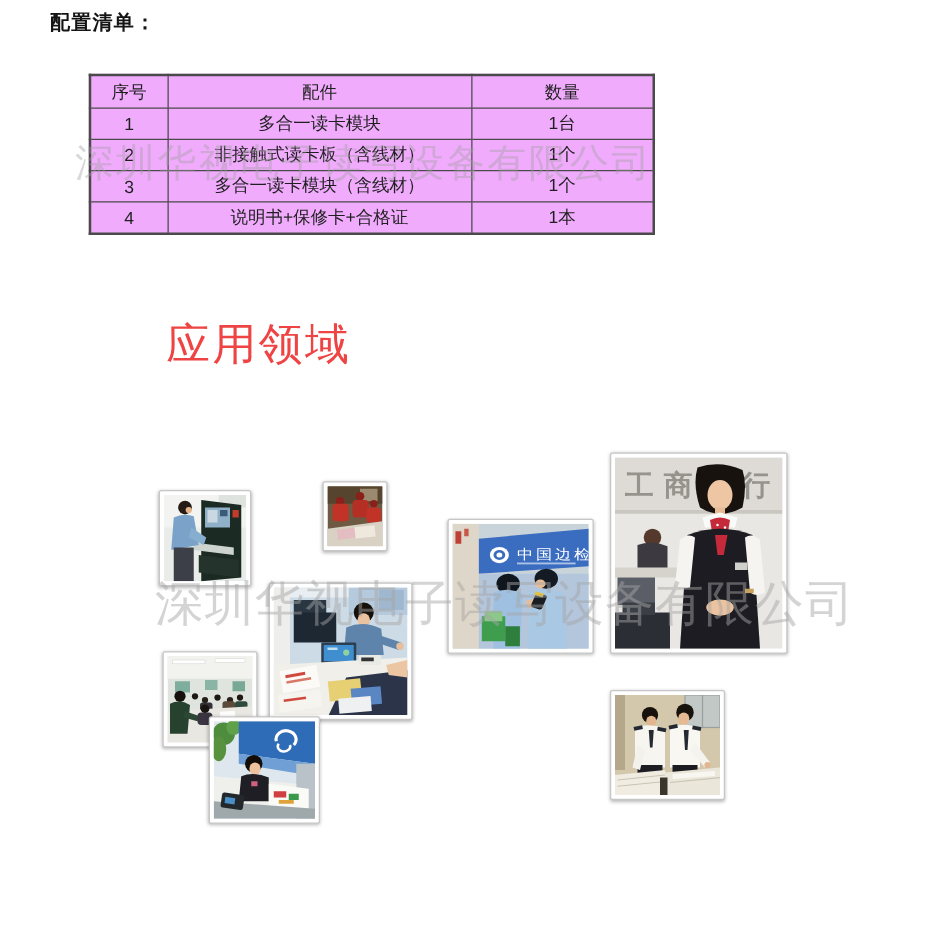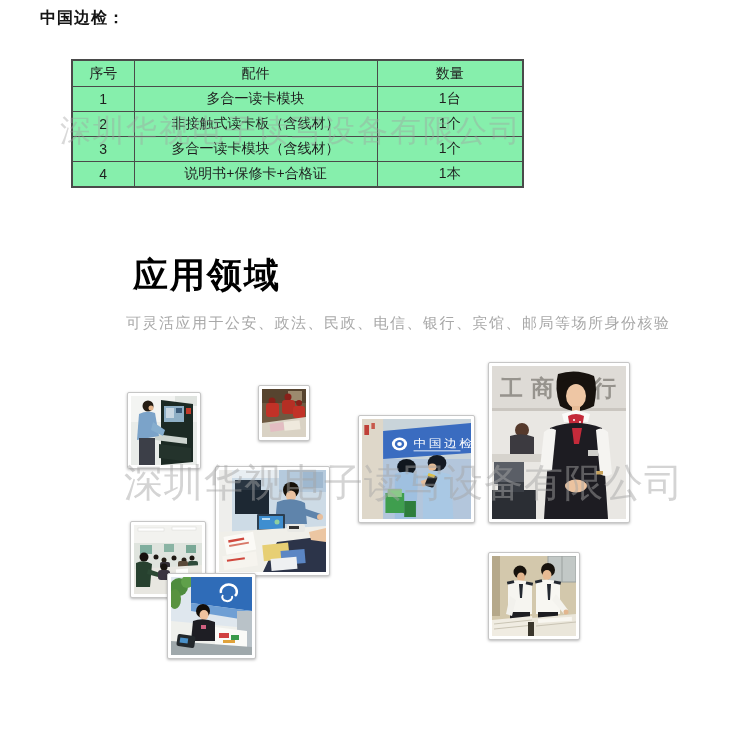--- a/index.html
+++ b/index.html
@@ -1,45 +1,45 @@
 <!DOCTYPE html>
 <html><head>
 <meta charset="utf-8">
 <style>
   html,body{margin:0;padding:0;background:#fff;}
   .page{position:relative;width:750px;height:745px;background:#ffffff;overflow:hidden;
         font-family:"Liberation Sans","DejaVu Sans",sans-serif;}
   
   .config-heading{position:absolute;left:40px;top:8px;font-size:16px;font-weight:bold;color:#141414;letter-spacing:1px;}
   
-  .parts-table{position:absolute;left:71px;top:59px;border-collapse:collapse;border:2px solid #4a4a4a;background:#86efac;}
+  .parts-table{position:absolute;left:71px;top:59px;border-collapse:collapse;border:2px solid #4a4a4a;background:#f0abfc;}
   .parts-table th,.parts-table td{border:1px solid #4a4a4a;text-align:center;vertical-align:middle;
         font-size:14px;font-weight:normal;color:#1f1f1f;padding:0;}
   .parts-table th{height:25px;}
   .parts-table td{height:24px;}
   .col-no{width:62px;} .col-part{width:243px;} .col-qty{width:146px;}
   
   .wm{position:absolute;white-space:nowrap;pointer-events:none;z-index:40;font-weight:normal;}
   .wm1{left:60px;top:110px;font-size:31px;letter-spacing:2px;color:rgba(160,160,160,0.40);}
   .wm2{left:124px;top:456px;font-size:39px;letter-spacing:1px;color:rgba(165,165,165,0.48);}
   
-  .app-heading{position:absolute;left:133px;top:252px;font-size:35px;font-weight:700;color:#000000;letter-spacing:2px;}
+  .app-heading{position:absolute;left:133px;top:252px;font-size:35px;font-weight:400;color:#ef4444;letter-spacing:2px;}
   .app-desc{position:absolute;left:126px;top:314px;font-size:15px;color:#a8a8a8;letter-spacing:1.5px;}
   
   .photo{position:absolute;background:#fff;border:1px solid #c6c6c6;border-radius:2px;padding:3px;
          box-sizing:border-box;box-shadow:0 1px 3px rgba(0,0,0,0.28);z-index:1;}
   .photo svg{display:block;width:100%;height:100%;}
   .z2{z-index:2;}
 </style>
 </head>
 <body>
 
 <div class="page">
 
-  <div class="config-heading">中国边检：</div>
+  <div class="config-heading">配置清单：</div>
 
   <table class="parts-table">
     <colgroup>
         <col class="col-no">
         <col class="col-part">
         <col class="col-qty">
       </colgroup>
     <thead>
       <tr>
         <th>序号</th>
@@ -67,21 +67,20 @@
         <td>4</td>
         <td>说明书+保修卡+合格证</td>
         <td>1本</td>
       </tr>
     </tbody>
   </table>
 
   <div class="wm wm1">深圳华视电子读写设备有限公司</div>
 
   <div class="app-heading">应用领域</div>
-  <div class="app-desc">可灵活应用于公安、政法、民政、电信、银行、宾馆、邮局等场所身份核验</div>
 
   <div class="photo" style="left:127px;top:392px;width:74px;height:77px;">
     <svg viewBox="0 0 66 69" preserveAspectRatio="none">
       <rect width="66" height="69" fill="#e9ece9"></rect>
       <rect width="66" height="26" fill="#f3f4f2"></rect>
       <rect x="44" width="22" height="10" fill="#dfe3df"></rect>
       <polygon points="30,4 62,8 62,66 30,69" fill="#1c2a24"></polygon>
       <rect x="33" y="10" width="20" height="16" fill="#8fb0c6"></rect>
       <rect x="35" y="12" width="8" height="10" fill="#c9d8e2"></rect>
       <rect x="45" y="12" width="6" height="5" fill="#3a5a78"></rect>

